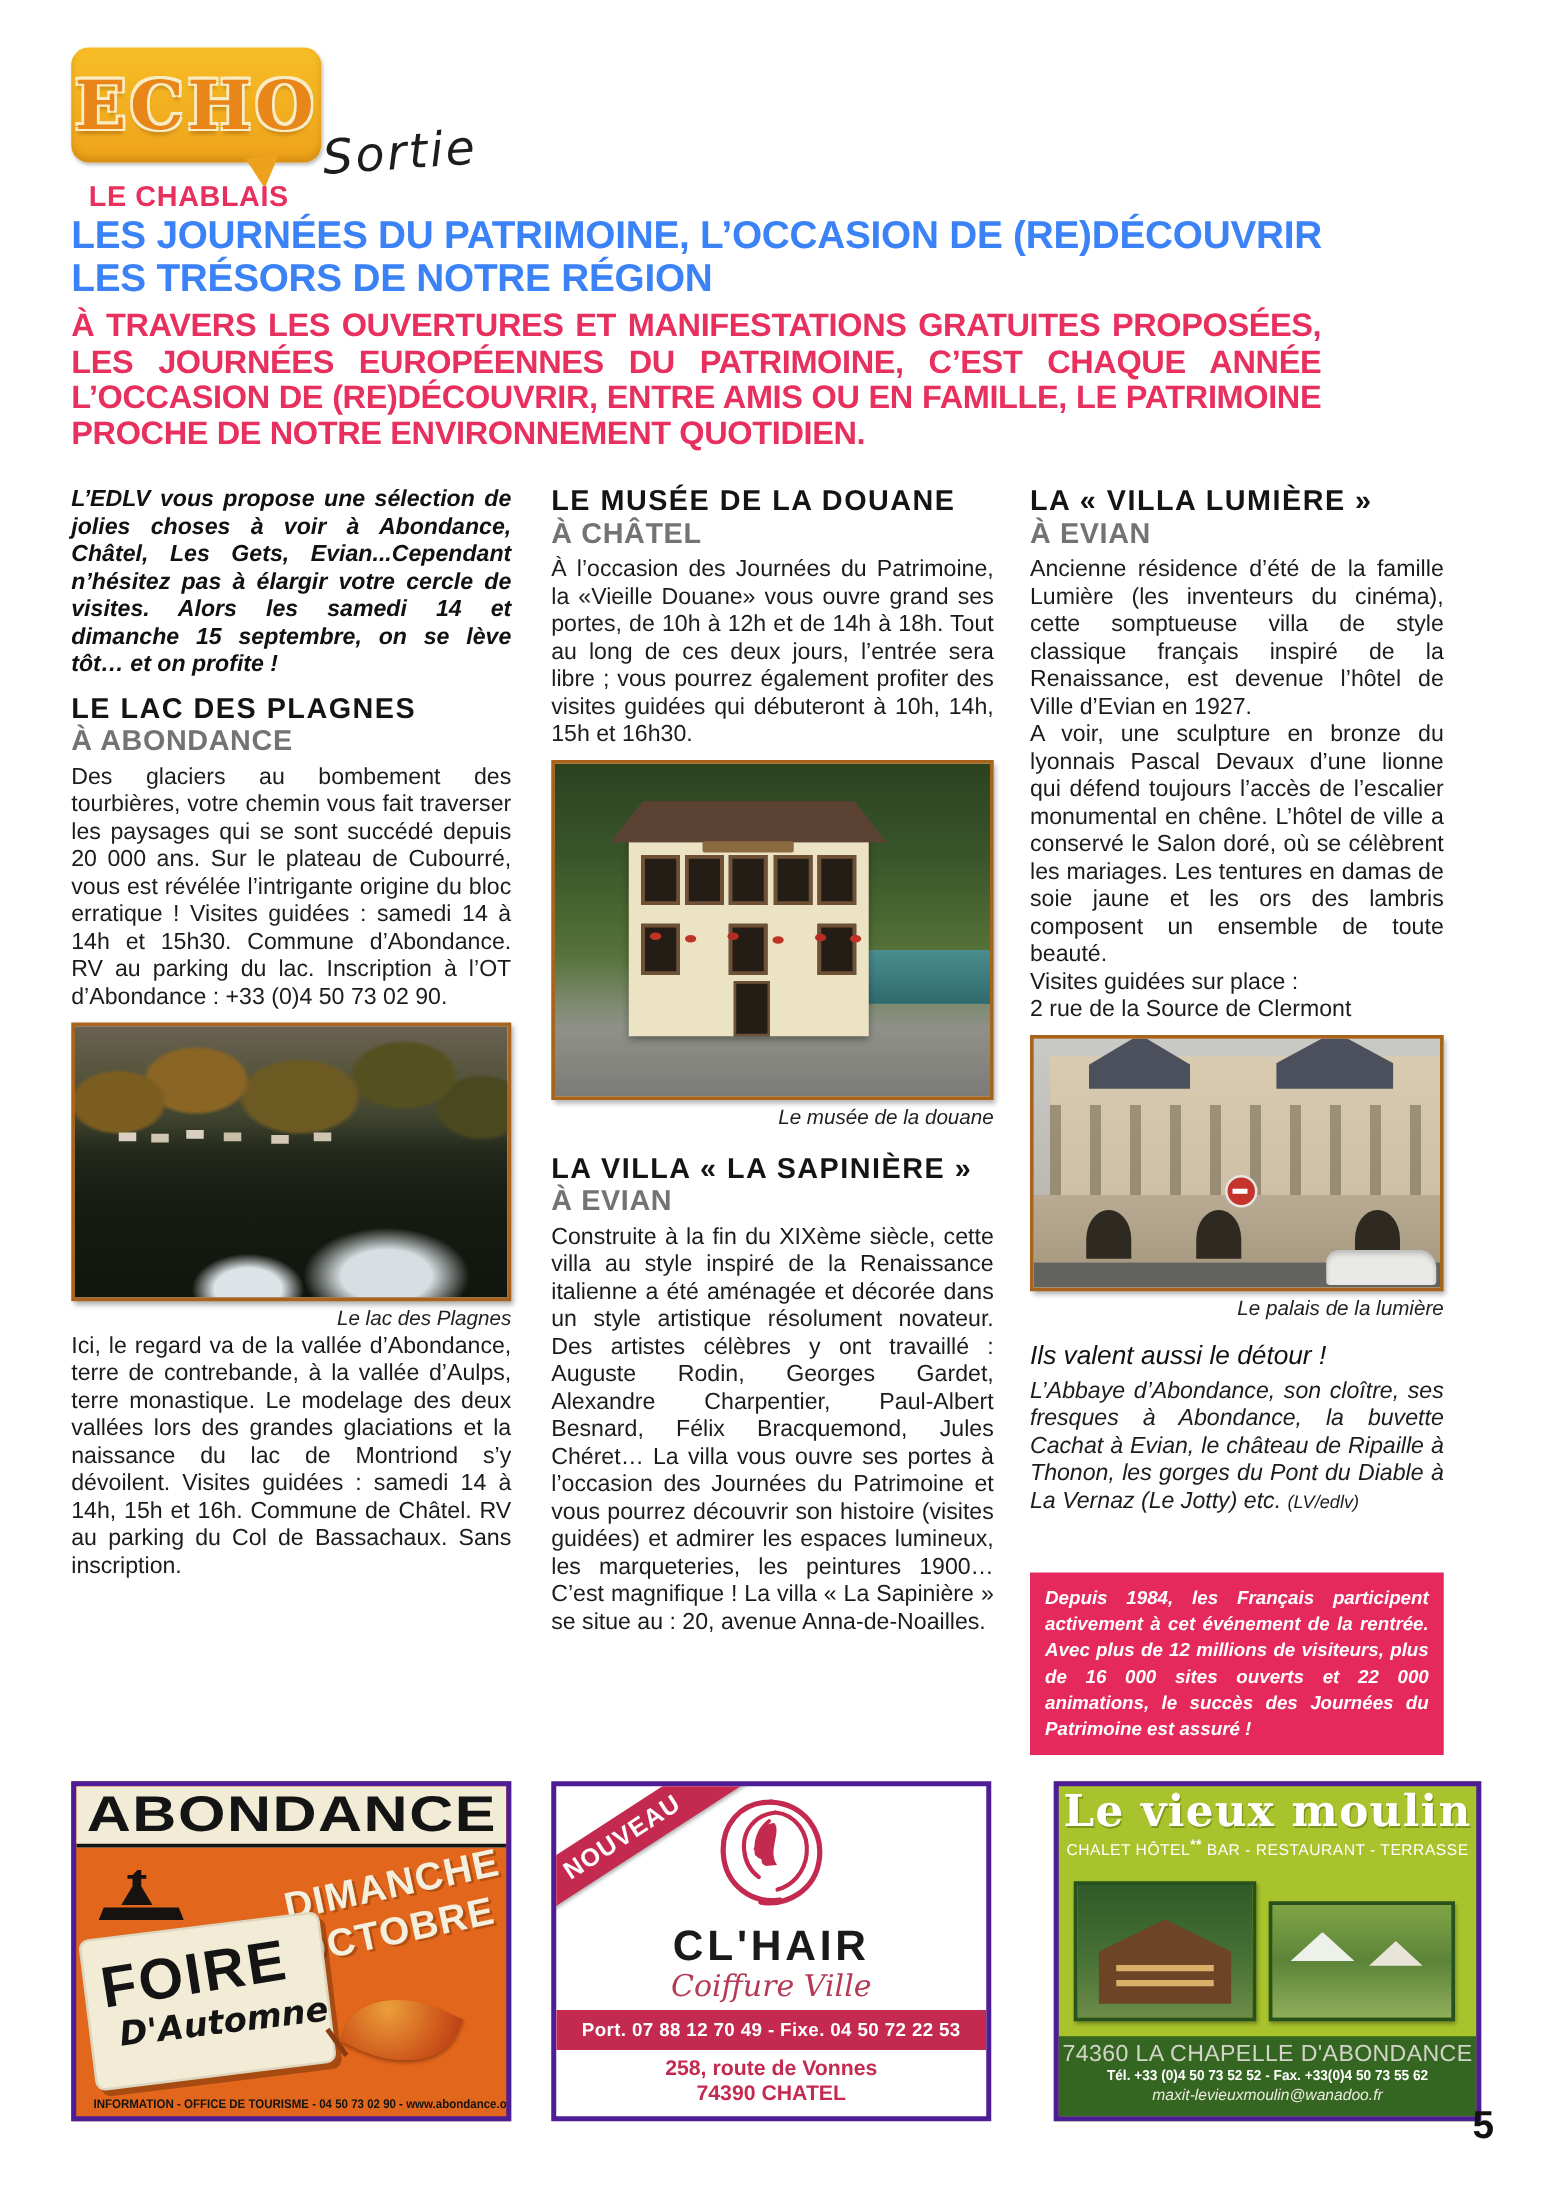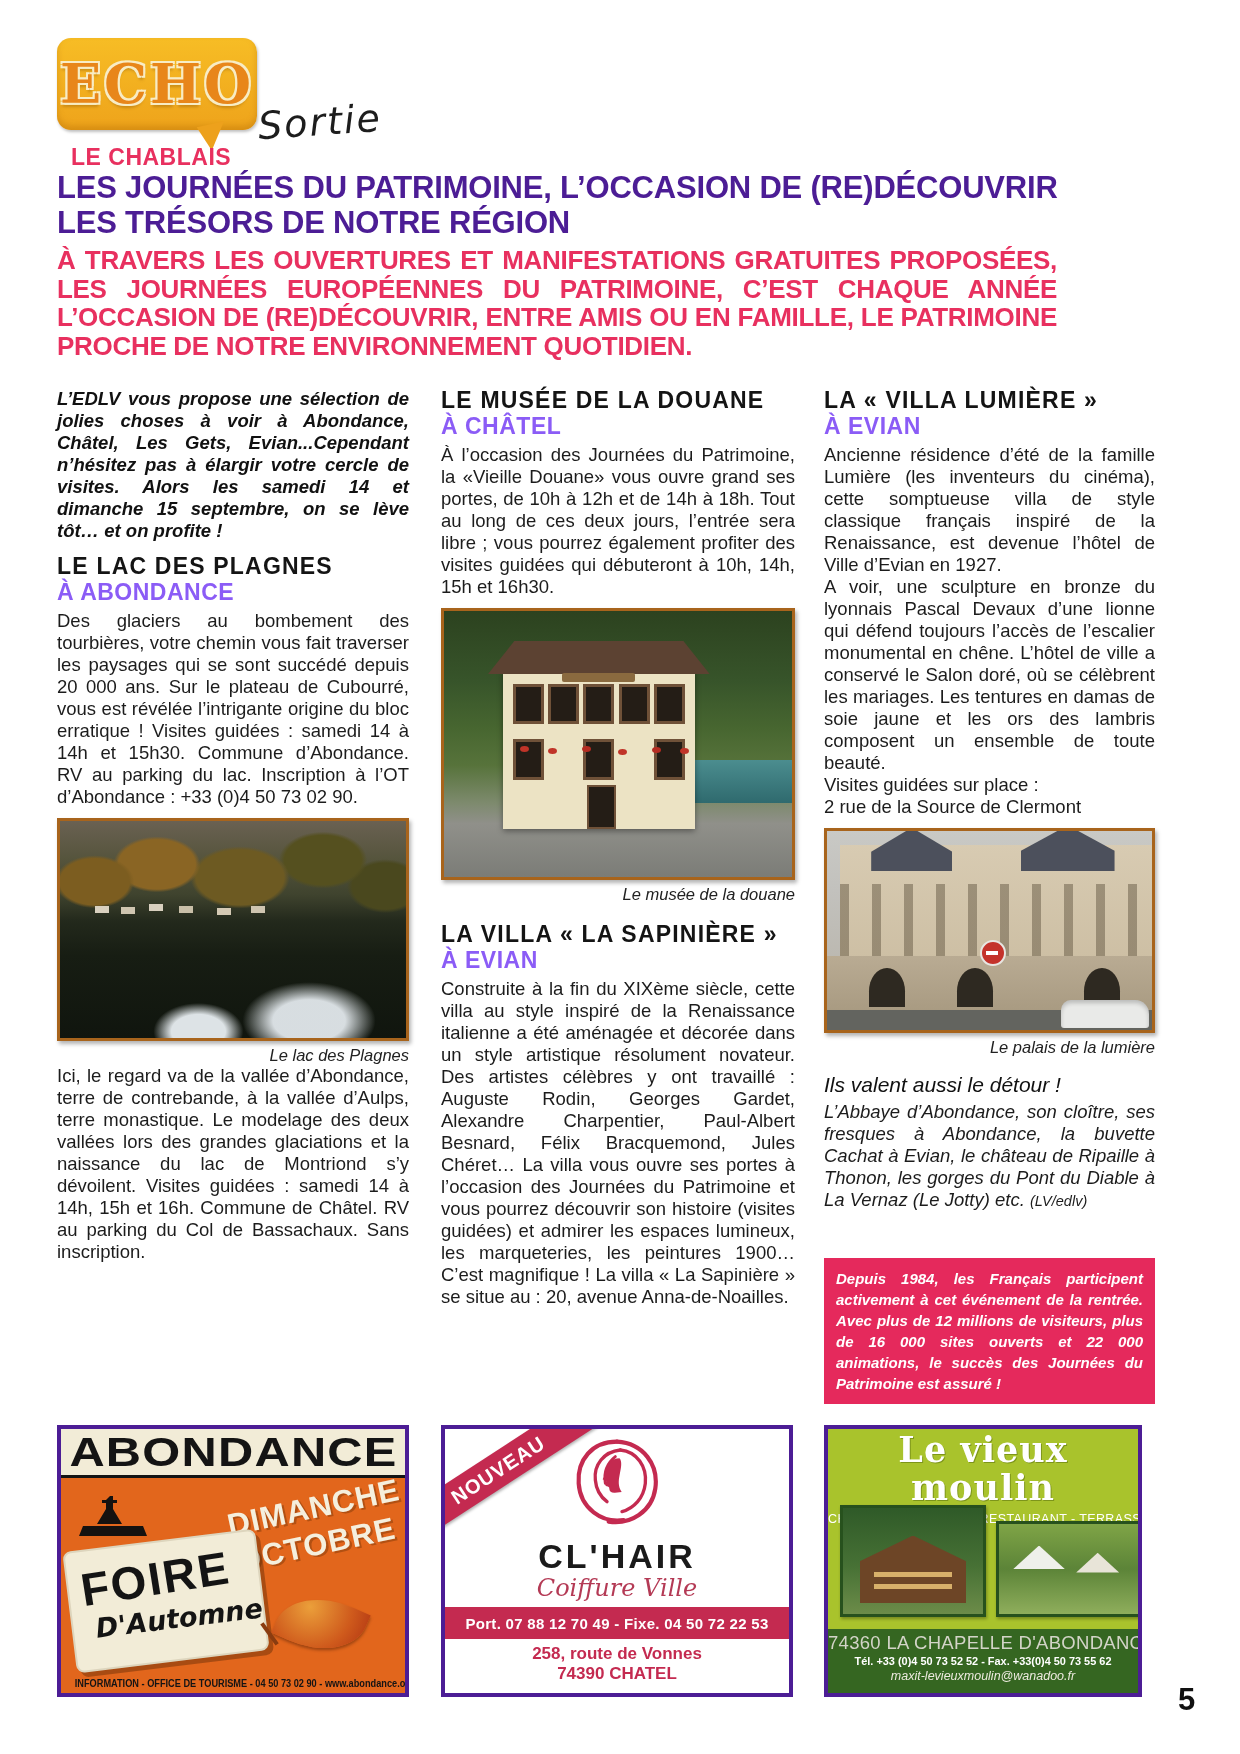--- a/index.html
+++ b/index.html
@@ -13,32 +13,32 @@
         display:flex;align-items:center;justify-content:center;}
   .echo-text{font-family:"DejaVu Serif",serif;font-weight:bold;font-size:54px;letter-spacing:3px;
         color:#e8861a;text-shadow:-2px -2px 0 #f8ecc4,2px -2px 0 #f8ecc4,-2px 2px 0 #f8ecc4,2px 2px 0 #f8ecc4,0 4px 3px rgba(120,70,0,.35);}
   .echo-tail{position:absolute;right:30px;bottom:-20px;width:0;height:0;
         border-left:10px solid transparent;border-right:18px solid transparent;
         border-top:26px solid #eda11c;transform:rotate(-12deg);}
   .sortie{position:absolute;left:258px;top:100px;font-size:38px;font-style:italic;
         letter-spacing:2px;color:#1d1d1d;transform:rotate(-4deg);font-family:"DejaVu Sans",sans-serif;}
   .kicker{position:absolute;left:71px;top:144px;font-size:23px;font-weight:bold;color:#e8305f;letter-spacing:.5px;}
   .main-title{position:absolute;left:57px;top:170px;width:1060px;margin:0;
-        font-size:31px;line-height:35px;font-weight:bold;color:#4c1d95;letter-spacing:-.2px;}
+        font-size:31px;line-height:35px;font-weight:bold;color:#3b82f6;letter-spacing:-.2px;}
   .standfirst{position:absolute;left:57px;top:246px;width:1000px;margin:0;
         font-size:26px;line-height:28.5px;font-weight:bold;color:#e8305f;text-align:justify;letter-spacing:-.3px;}
 
   
   .col{position:absolute;top:388px;}
   .c1{left:57px;width:352px;}
   .c2{left:441px;width:354px;}
   .c3{left:824px;width:331px;}
   .intro{font-weight:bold;font-style:italic;font-size:18.5px;line-height:22px;text-align:justify;margin:0 0 12px;color:#111;}
   .sec{font-size:23px;line-height:25px;letter-spacing:1.2px;margin:0;font-weight:bold;color:#141414;}
-  .place{font-size:23px;line-height:26px;letter-spacing:.5px;font-weight:bold;color:#8b5cf6;margin:0 0 5px;}
+  .place{font-size:23px;line-height:26px;letter-spacing:.5px;font-weight:bold;color:#737373;margin:0 0 5px;}
   .body-txt{font-size:18.5px;line-height:22px;text-align:justify;margin:0;}
   .gap{margin-top:18px;}
   .photo{box-sizing:border-box;width:100%;border:3px solid #a8641c;box-shadow:2px 3px 4px rgba(0,0,0,.3);
         margin-top:10px;position:relative;overflow:hidden;}
   .caption{font-style:italic;font-size:16.5px;text-align:right;margin:5px 0 0;color:#222;}
   .visit-line{font-size:18.5px;line-height:22px;margin:0;}
 
   
   .photo-lac{height:223px;background:
      radial-gradient(95px 55px at 72% 92%, rgba(226,232,236,.95) 0 38%, rgba(226,232,236,0) 70%),
@@ -114,21 +114,21 @@
   .cl-ribbon{position:absolute;top:24px;left:-62px;width:230px;height:34px;background:#c42a50;
      transform:rotate(-33deg);display:flex;align-items:center;justify-content:center;z-index:3;box-shadow:0 2px 3px rgba(0,0,0,.3);}
   .cl-ribbon span{color:#fff;font-weight:bold;font-size:20px;letter-spacing:1px;}
   .cl-logo{margin-top:6px;}
   .cl-name{font-size:34px;font-weight:bold;letter-spacing:3px;color:#1a1a1a;line-height:34px;}
   .cl-tag{font-family:"DejaVu Serif",serif;font-style:italic;font-size:24px;color:#b43a55;line-height:26px;margin-top:2px;}
   .cl-bar{margin-top:6px;width:100%;height:32px;background:#c42a50;display:flex;align-items:center;justify-content:center;}
   .cl-bar span{color:#fff;font-weight:bold;font-size:15px;white-space:nowrap;letter-spacing:.3px;}
   .cl-addr{margin-top:5px;font-size:17px;line-height:20px;font-weight:bold;color:#c42a50;text-align:center;}
   
-  .ad-moulin{left:824px;width:318px;background:#a9c32c;}
+  .ad-moulin{left:843px;width:342px;background:#a9c32c;}
   .mo-title{text-align:center;font-family:"DejaVu Serif",serif;font-weight:bold;font-size:35px;line-height:38px;
      color:#fff;margin-top:2px;letter-spacing:1px;text-shadow:1px 1px 0 rgba(60,80,0,.4);}
   .mo-sub{text-align:center;color:#fff;font-size:12.5px;letter-spacing:.4px;margin-top:1px;white-space:nowrap;}
   .mo-sub .stars{font-size:11px;vertical-align:super;font-weight:bold;}
   .m-thumb{position:absolute;border:3px solid #27511d;box-sizing:border-box;box-shadow:1px 2px 3px rgba(0,0,0,.3);}
   .m-chalet{left:12px;top:76px;width:146px;height:112px;background:linear-gradient(180deg,#2f5a28 0%,#477135 55%,#6c8c49 100%);}
   .m-chalet::before{content:"";position:absolute;left:12%;top:26%;width:76%;height:64%;background:#6d4526;
      clip-path:polygon(0 38%,50% 0,100% 38%,100% 100%,0 100%);}
   .m-chalet::after{content:"";position:absolute;left:22%;top:60%;width:56%;height:5px;background:#d8b06a;box-shadow:0 12px 0 #d8b06a;}
   .m-terrace{left:168px;top:92px;width:149px;height:96px;background:linear-gradient(180deg,#7fa446 0%,#5c8438 50%,#8fae5c 100%);}

